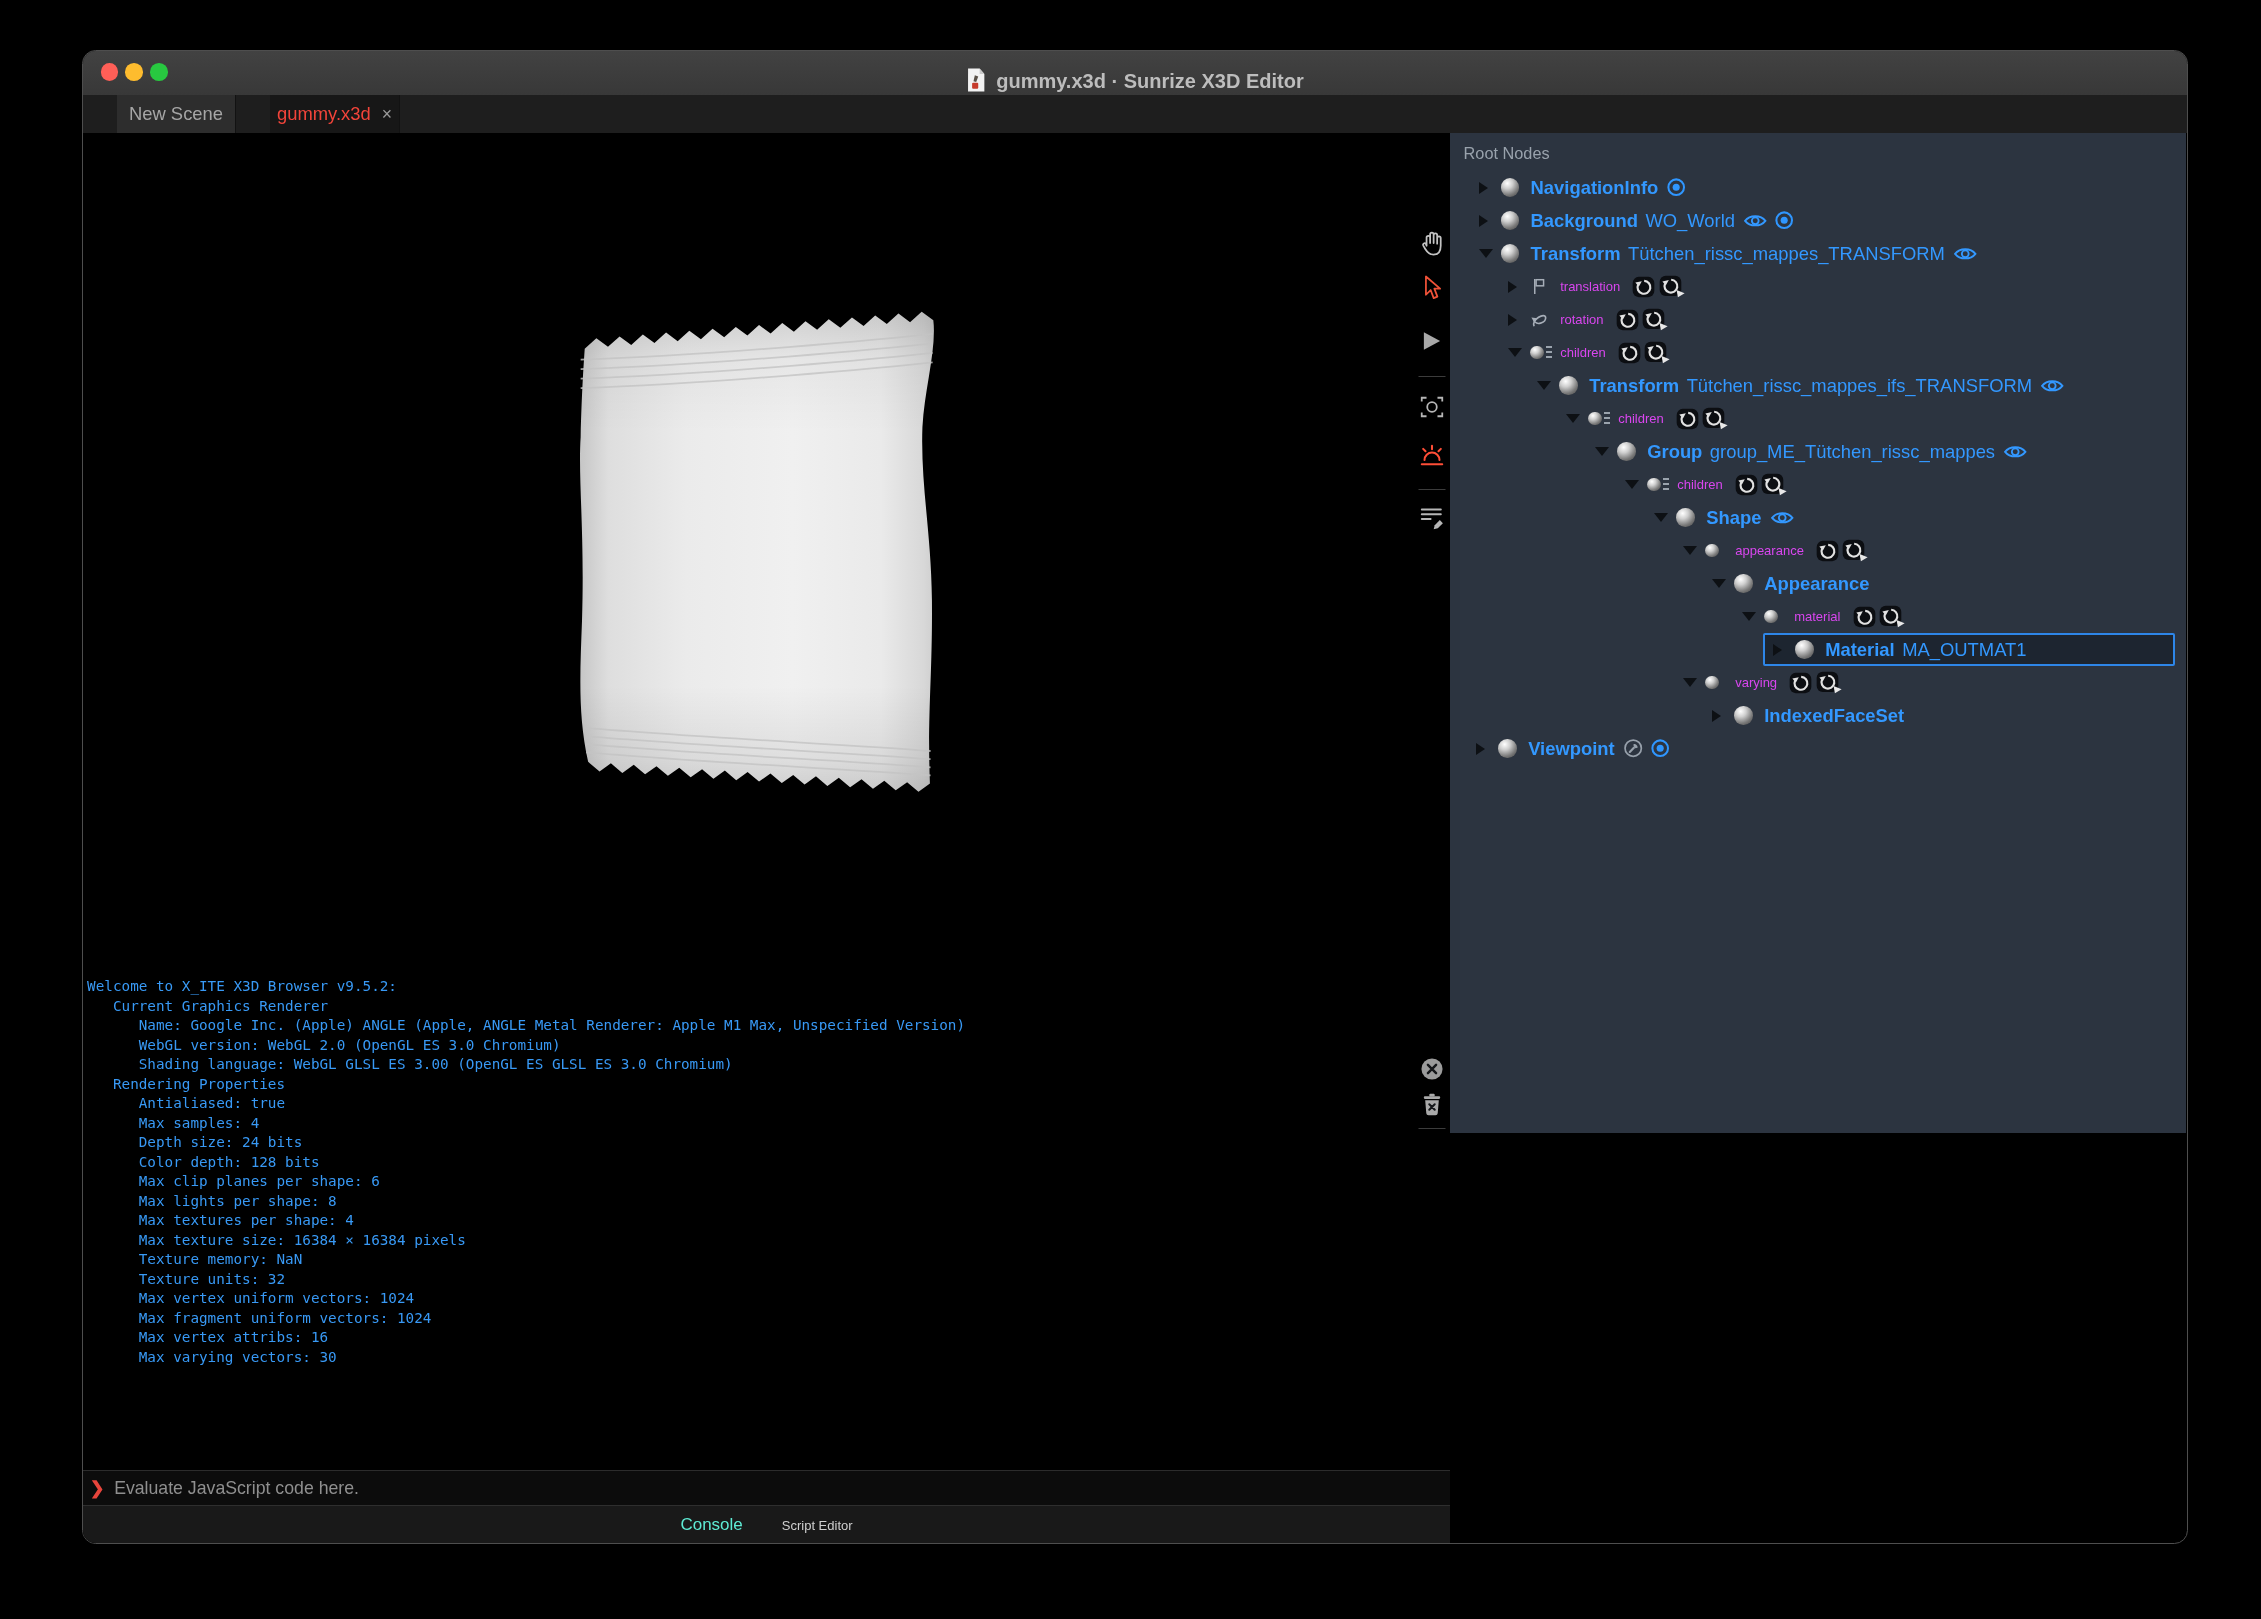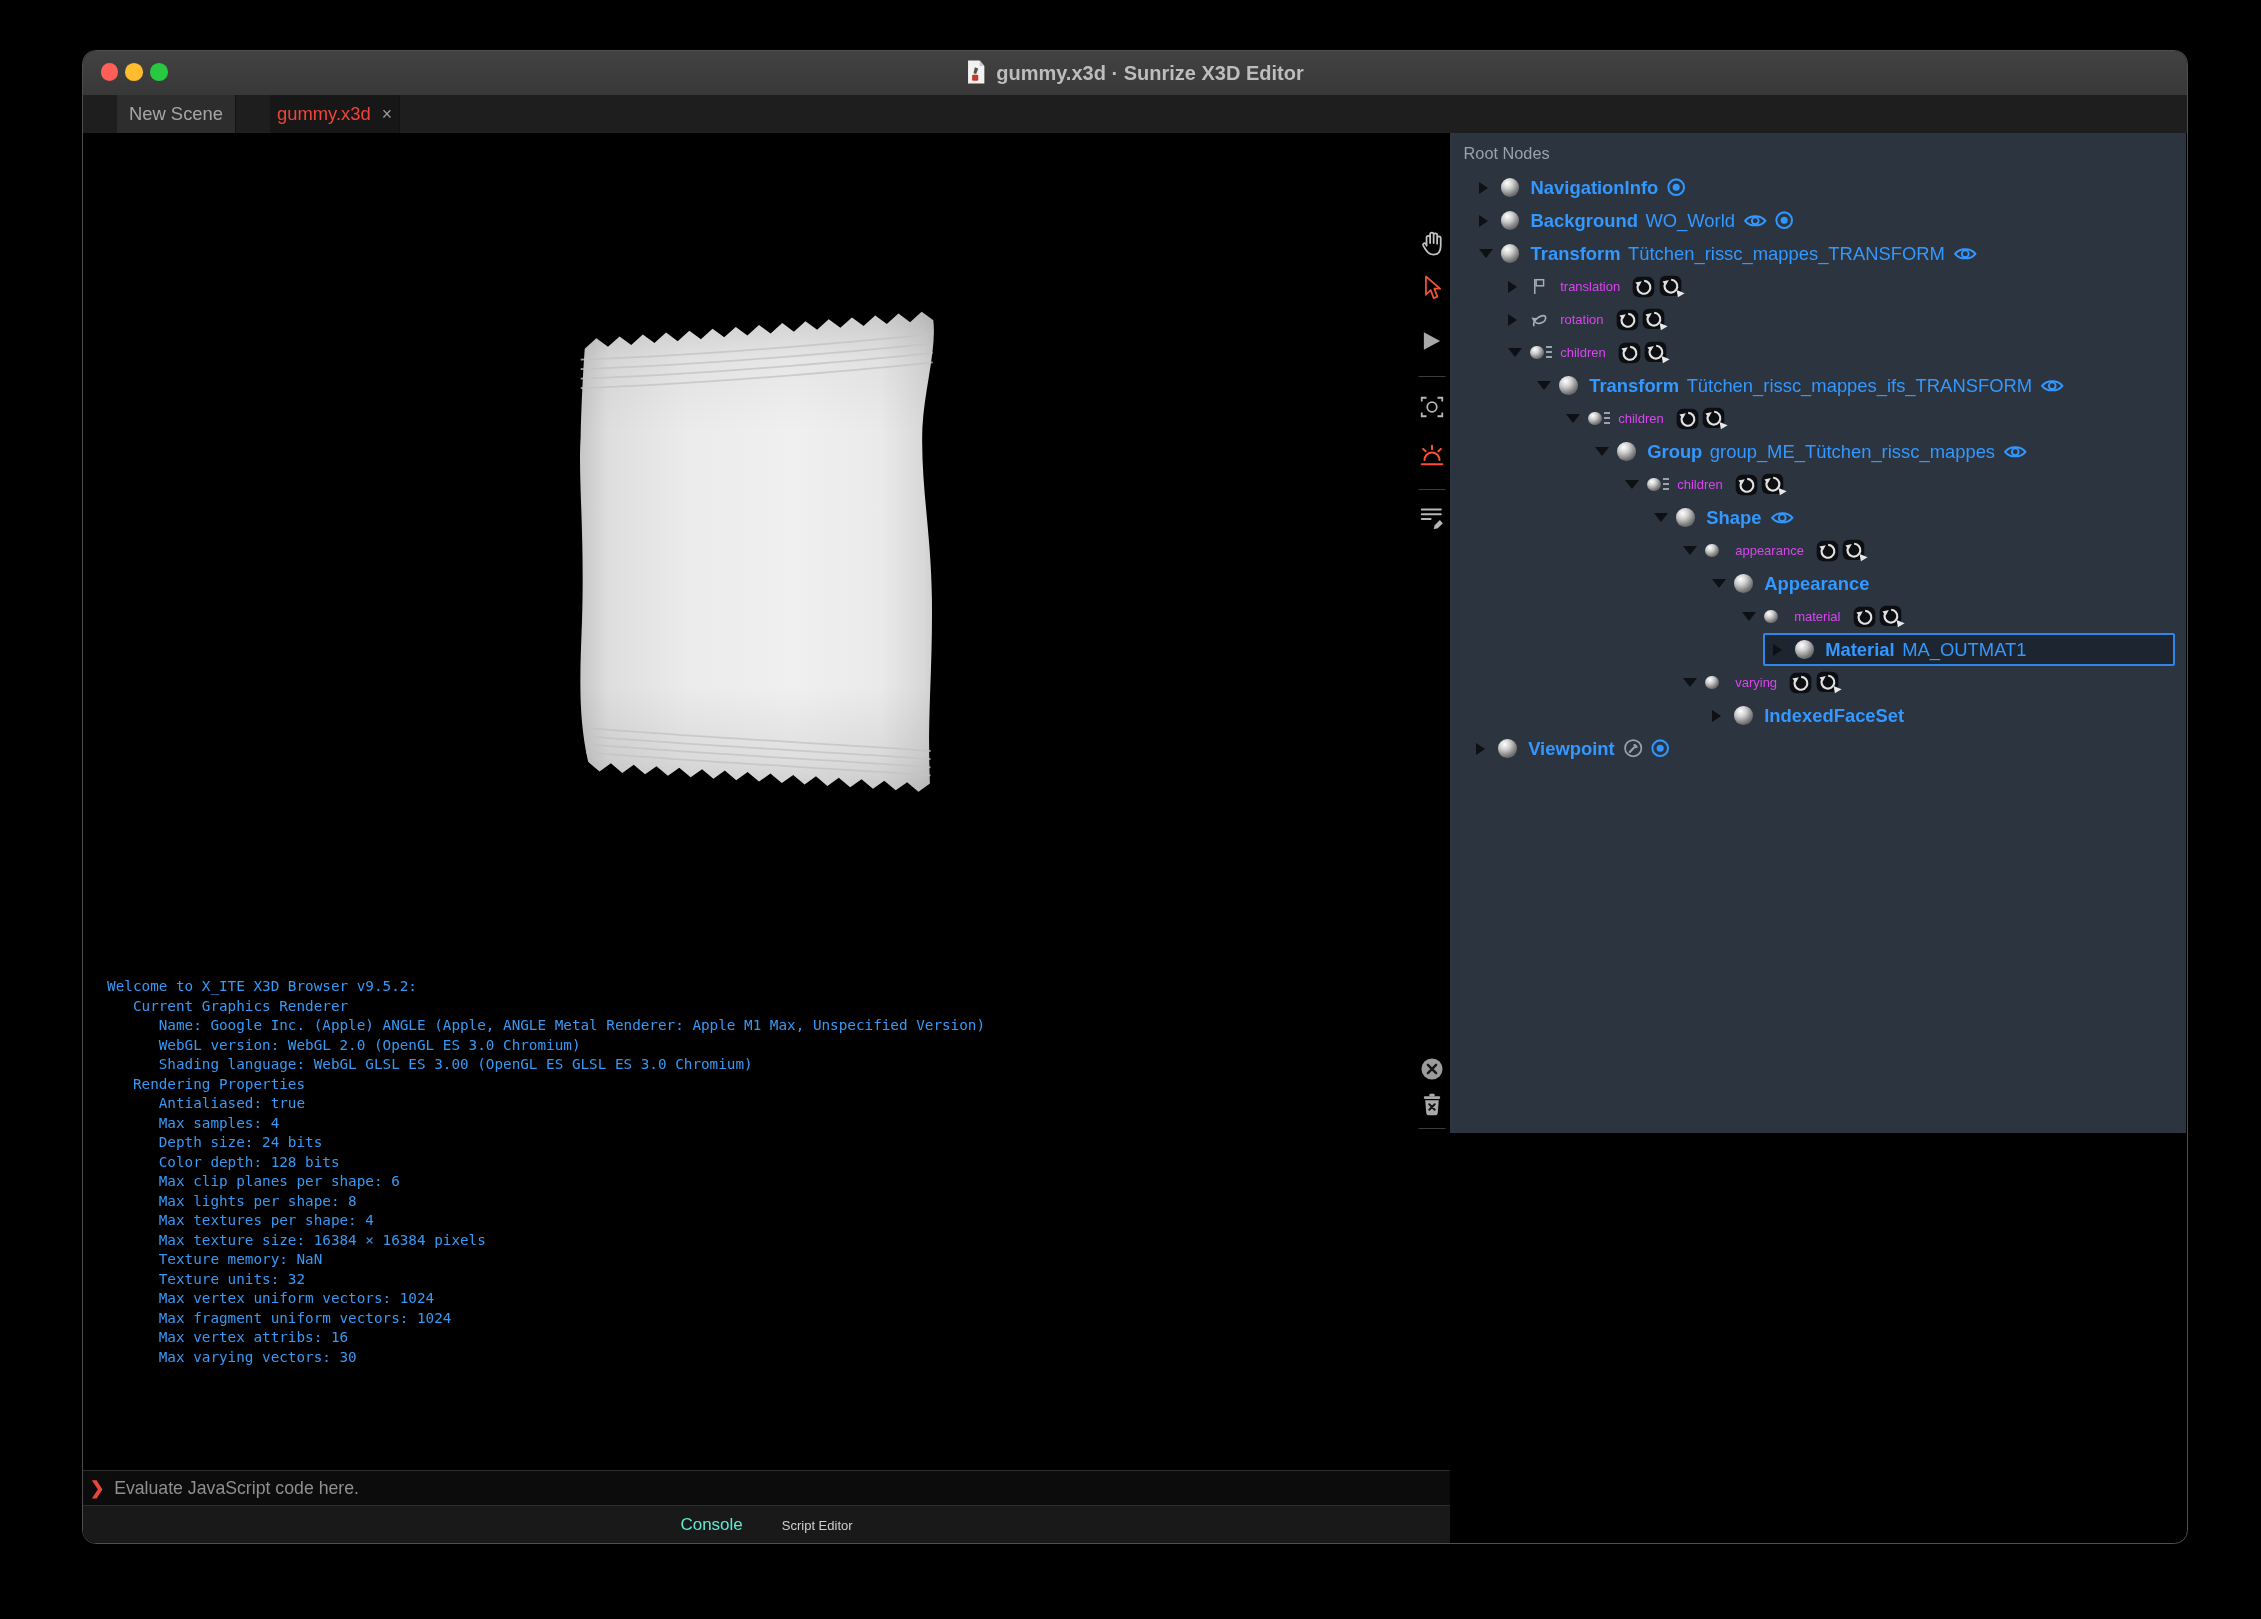--- a/index.html
+++ b/index.html
@@ -7,41 +7,41 @@
        font-family:"Liberation Sans",sans-serif;-webkit-font-smoothing:antialiased;}
   #window{position:absolute;left:82px;top:50px;width:2104px;height:1492px;
           background:#000;border-radius:13.6px;border:0.7px solid #4e4e4e;overflow:hidden;}
   
   #titlebar{position:absolute;left:0;top:0;width:100%;height:44px;
             background:linear-gradient(#424242,#383838);border-bottom:0.7px solid #272727;}
   .tl{position:absolute;top:12.2px;width:17.7px;height:17.7px;border-radius:50%;}
   #tl-red{left:17.7px;background:#ff5f57;}
   #tl-yellow{left:42px;background:#febc2e;}
   #tl-green{left:67px;background:#28c840;}
-  #title-center{position:absolute;left:0;top:0;width:100%;height:44px;display:flex;
+  #title-center{position:absolute;left:0;top:8px;width:100%;height:44px;display:flex;
                 align-items:center;justify-content:center;gap:9.5px;}
   #window-title{font-size:20px;font-weight:bold;color:#bdbdbd;}
   
   #tabstrip{position:absolute;left:0;top:44px;width:100%;height:38px;background:#1e1e1e;display:flex;}
   .tab{height:100%;display:flex;align-items:center;justify-content:center;gap:11px;
        font-size:18.4px;border-right:0.7px solid #121212;margin-left:34px;}
   #tab-newscene{width:118px;background:#2d2d2d;color:#a6a6a6;}
   #tab-gummy{width:129px;background:#171717;color:#f2443a;}
   #tab-gummy .close{color:#9a9a9a;font-size:17.7px;}
   
   #leftcol{position:absolute;left:0;top:82px;width:1367px;height:1410px;background:#000;}
   #viewport{position:absolute;left:0;top:0;width:1367px;height:842px;background:#000;}
   #package-svg{position:absolute;left:488px;top:175px;}
   
   #vtoolbar{position:absolute;left:1331px;top:0;width:35px;}
   .vicon{position:absolute;left:50%;transform:translate(-50%,-50%);}
   .vdiv{position:absolute;left:50%;transform:translateX(-50%);width:27px;height:1.4px;background:#3c3c3c;}
   
   #console-lines{position:absolute;left:4.1px;top:844px;color:#3899f5;
-    font-family:"DejaVu Sans Mono",monospace;font-size:14.3px;line-height:19.5px;white-space:pre;margin-left:20px;}
+    font-family:"DejaVu Sans Mono",monospace;font-size:14.3px;line-height:19.5px;white-space:pre;}
   #prompt-row{position:absolute;left:0;top:1337px;width:1367px;height:35px;border-top:0.7px solid #2c2c2c;
     display:flex;align-items:center;background:#0c0c0c;}
   #prompt-symbol{color:#e8453c;font-size:17.7px;font-weight:bold;margin-left:6.8px;}
   #prompt-placeholder{color:#8f8f8f;font-size:17.7px;margin-left:9.5px;}
   #bottombar{position:absolute;left:0;top:1372px;width:1367px;height:38px;background:#191919;
     border-top:0.7px solid #2e2e2e;display:flex;align-items:center;justify-content:center;gap:39px;}
   #bottom-tab-console{color:#5eead4;font-size:17px;}
   #bottom-tab-script{color:#cfcfcf;font-size:13px;}
   
   #panel{position:absolute;left:1367px;top:82px;width:736px;height:1000px;background:#2c3440;overflow:hidden;}

